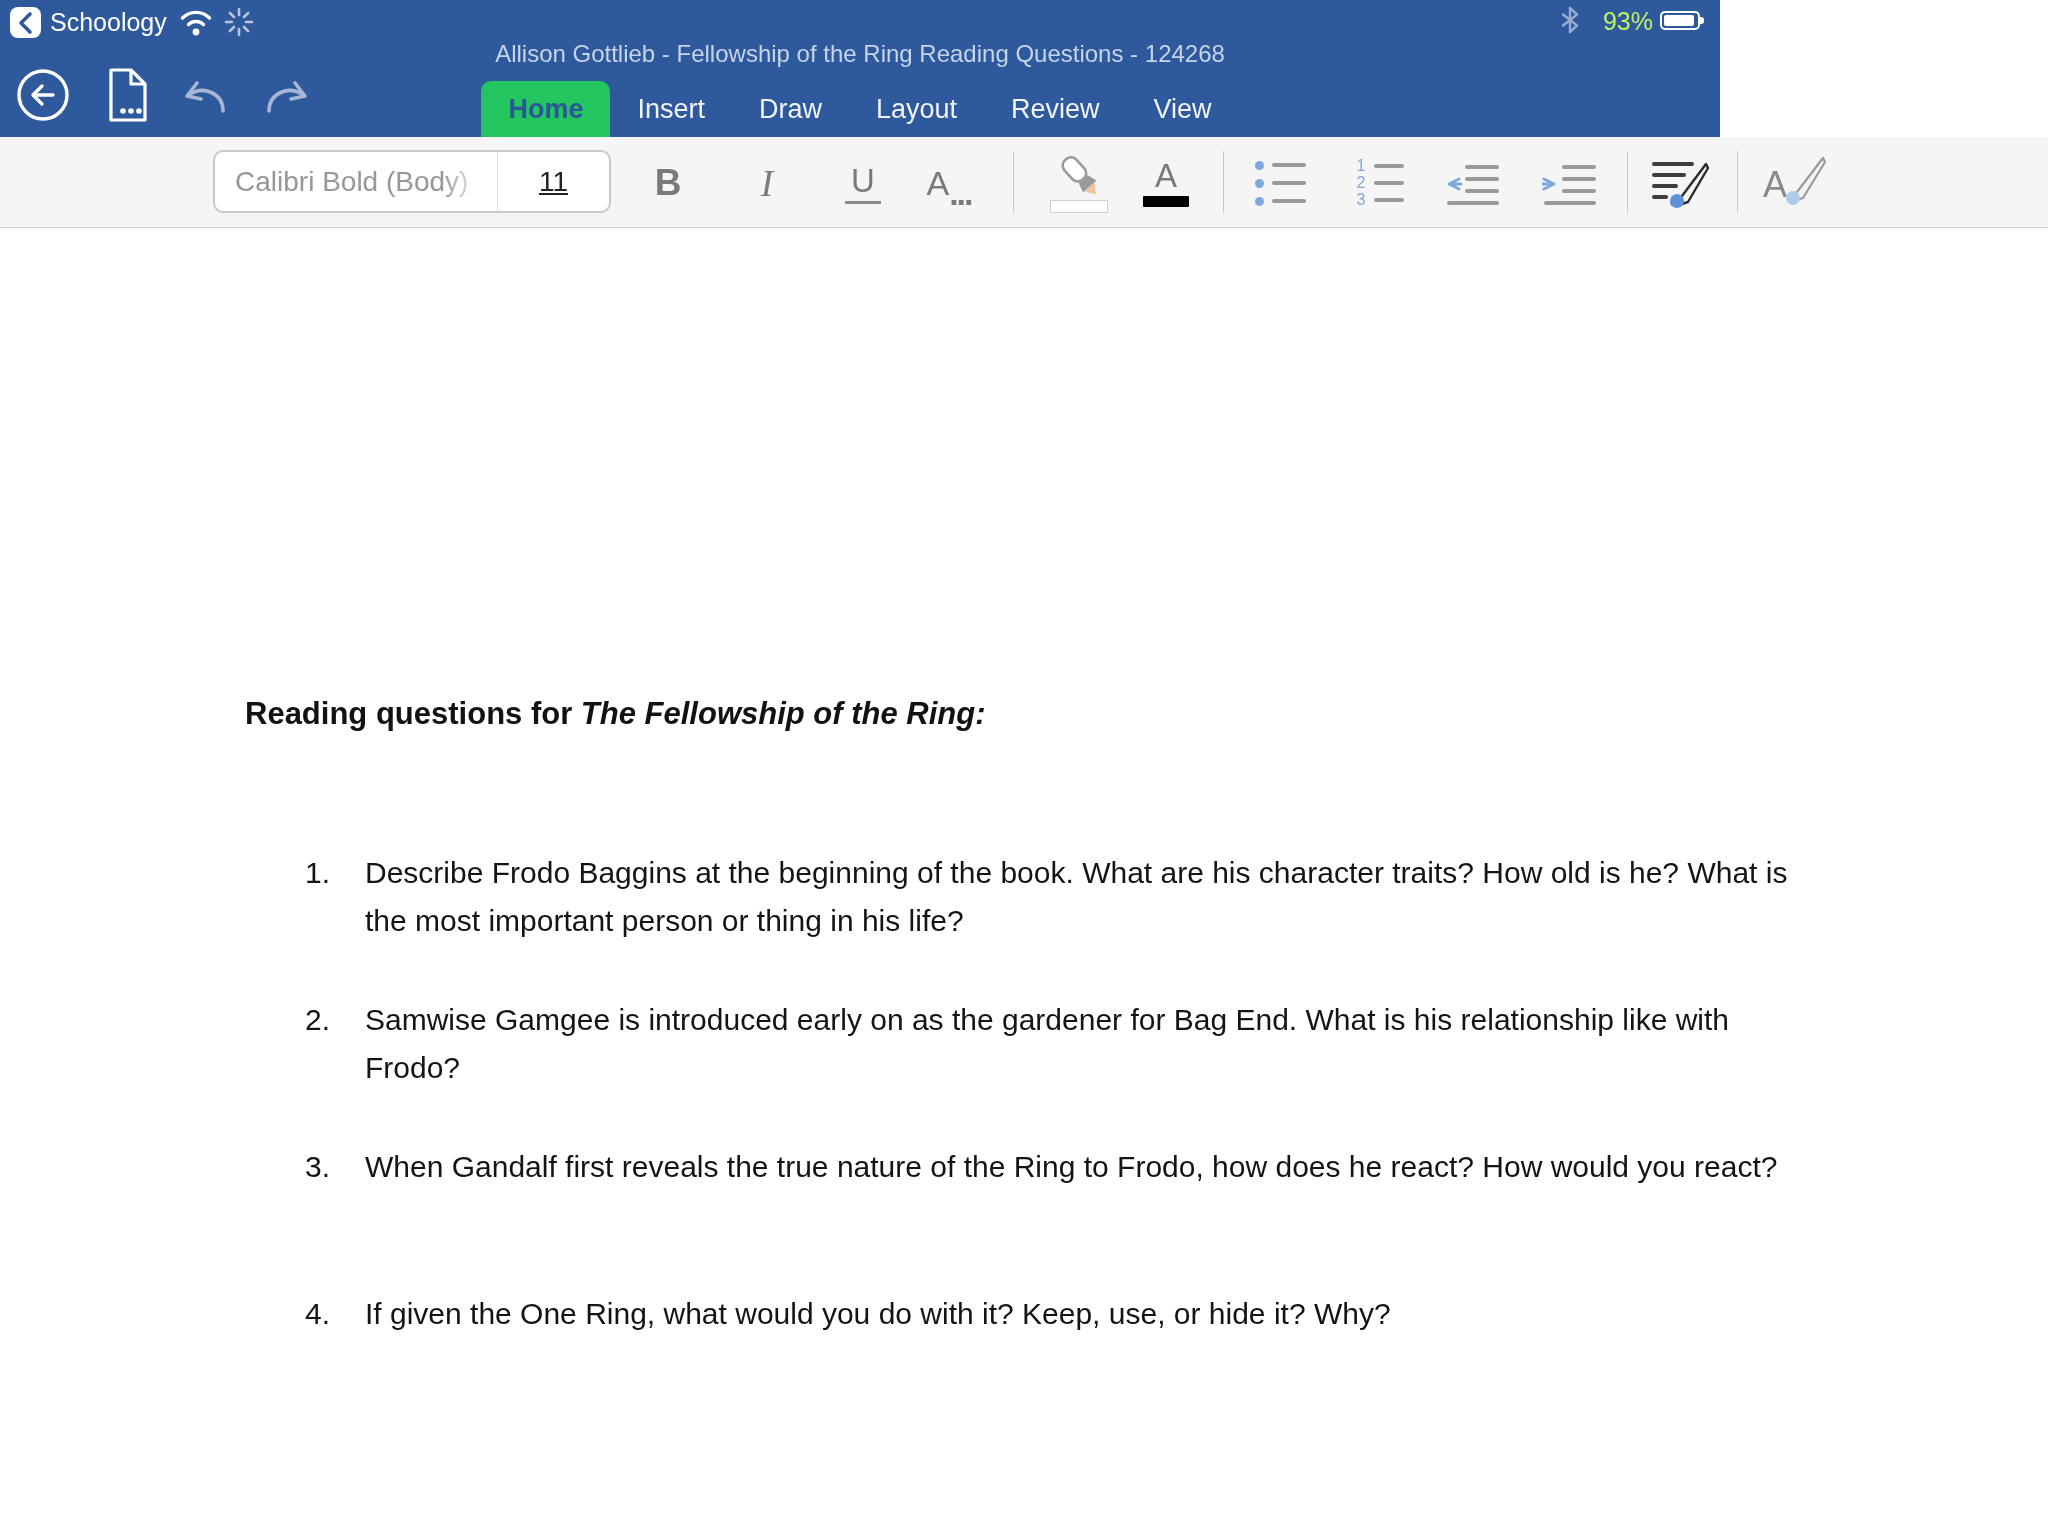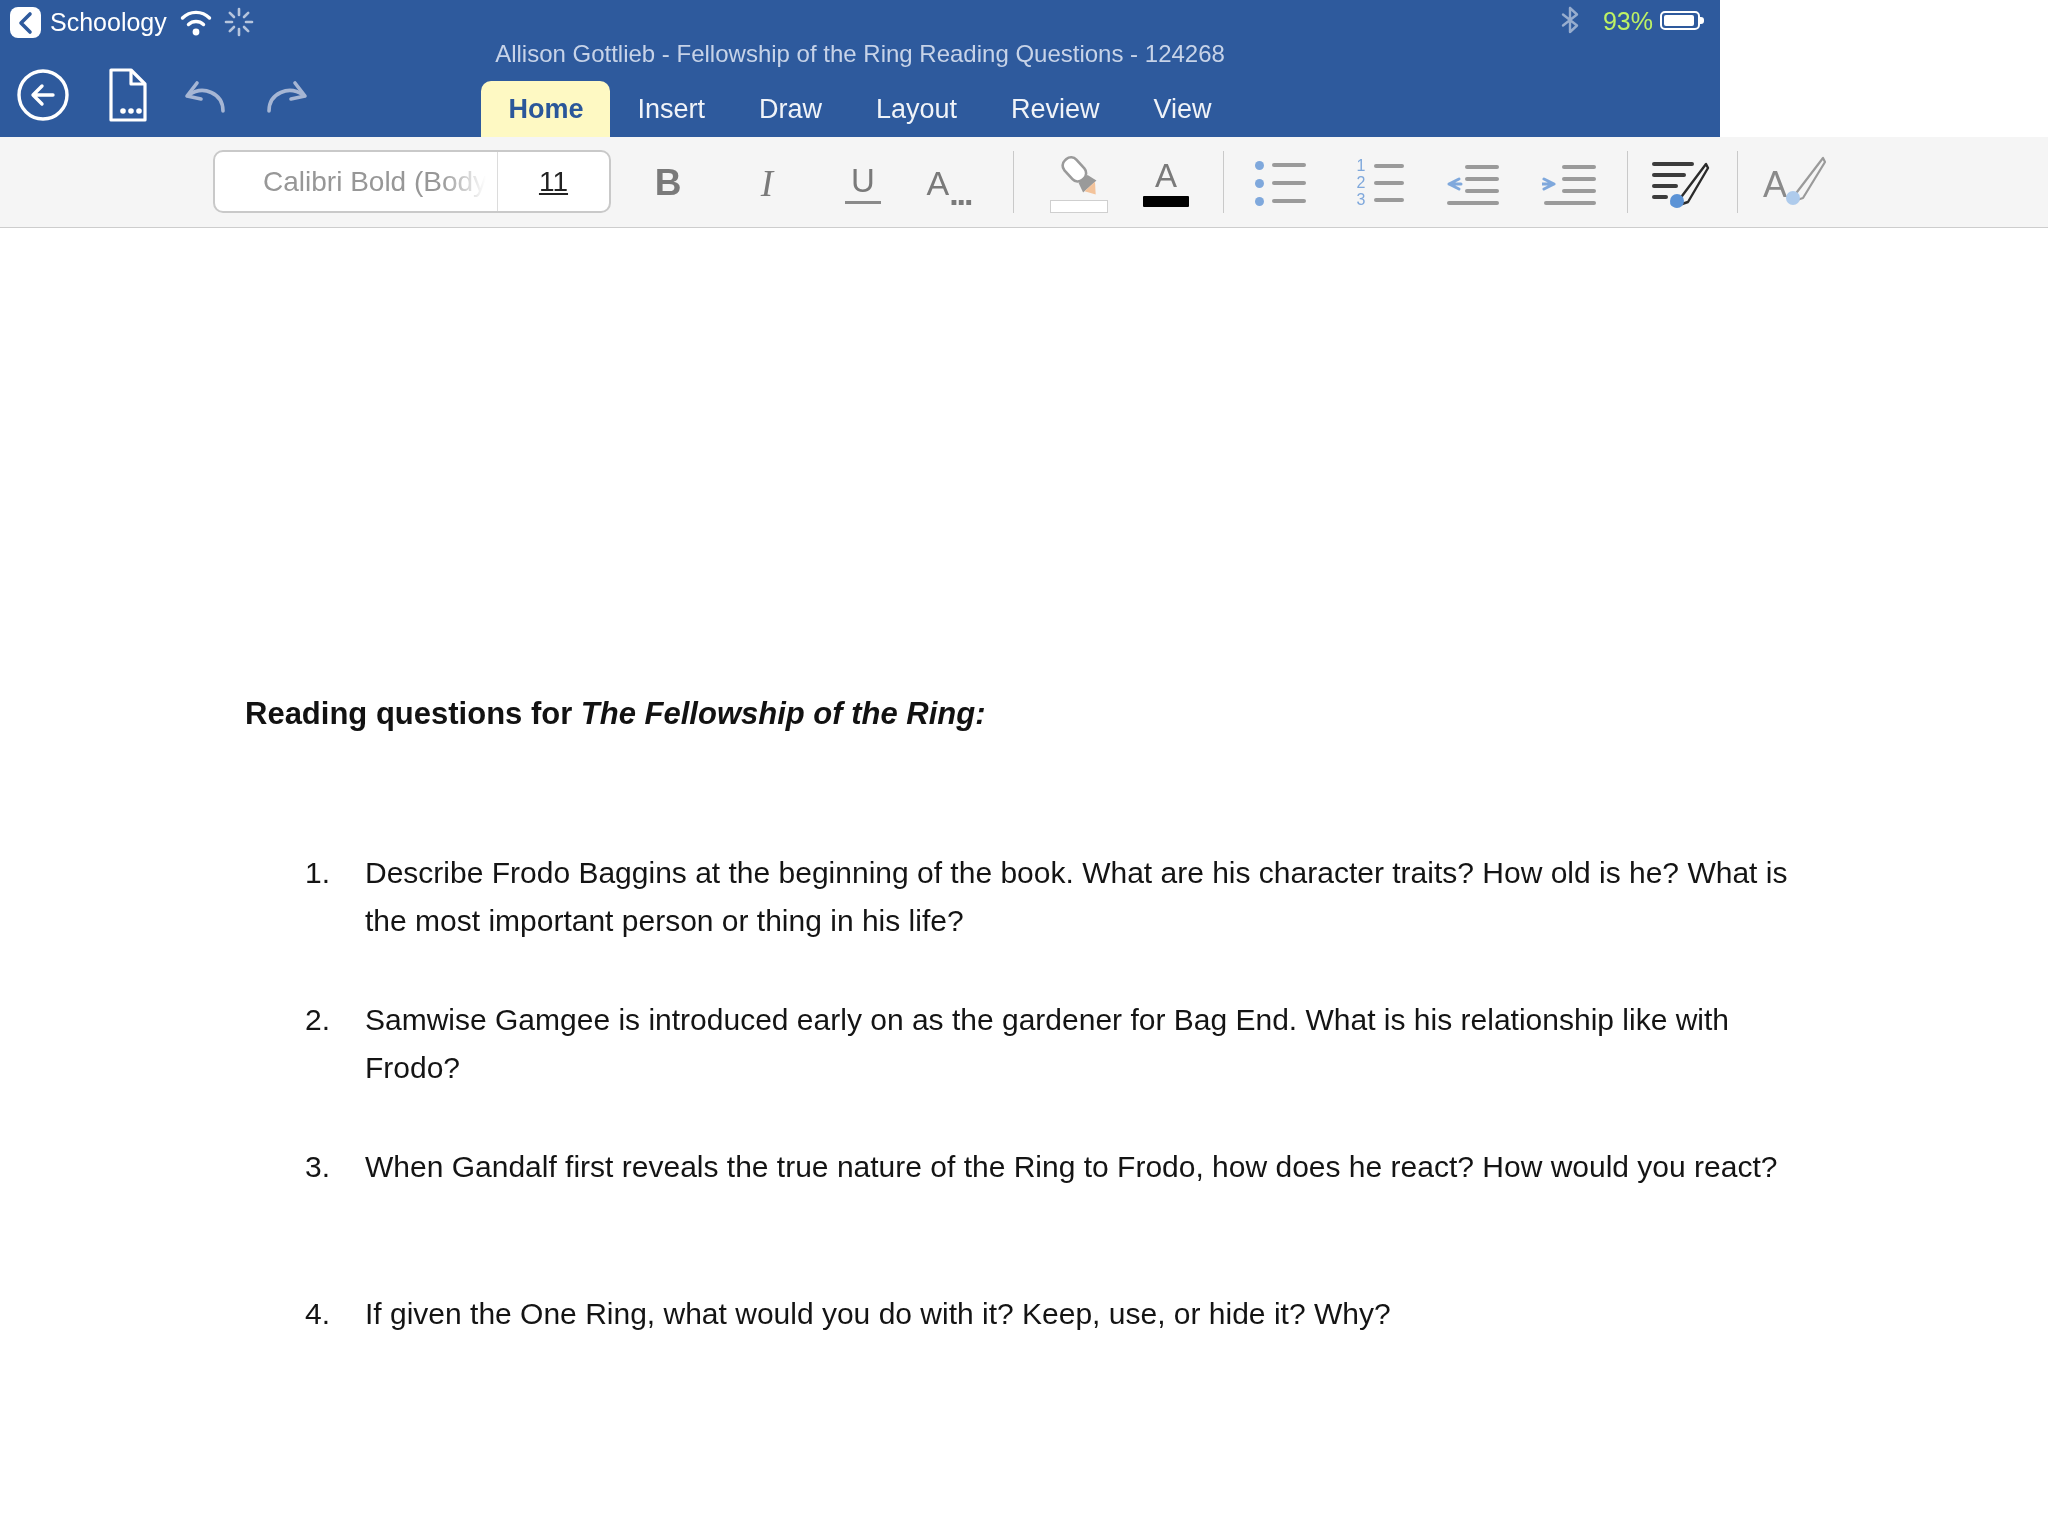--- a/index.html
+++ b/index.html
@@ -35,26 +35,26 @@
   .ic-redo { left:258px; top:70px; width:56px; height:52px; }
   
   .ic-bulb { left:1818px; top:66px; width:54px; height:58px; }
   .ic-search { left:1894px; top:66px; width:56px; height:58px; }
   .ic-people { left:1966px; top:62px; width:66px; height:62px; }
   .people-badge { position:absolute; top:-2px; right:2px; color:#ffffff; font-size:22px; }
 
   
   .tabs { position:absolute; left:0; right:0; bottom:0; display:flex; justify-content:center; align-items:flex-end; }
   .tab { height:56px; line-height:56px; padding:0 27px; font-size:27px; color:rgba(255,255,255,0.93); cursor:default; }
-  .tab.active { background:#fef9c3; color:#2b579a; font-weight:bold; border-radius:10px 10px 0 0; }
+  .tab.active { background:#22c55e; color:#2b579a; font-weight:bold; border-radius:10px 10px 0 0; }
 
   
   .ribbon { position:absolute; top:137px; left:0; width:2048px; height:91px; background:#f5f5f5; border-bottom:1px solid #cdcdcd; }
   .font-box { position:absolute; left:213px; top:13px; width:398px; height:63px; background:#ffffff; border:2px solid #c9c9c9; border-radius:10px; display:flex; overflow:hidden; }
-  .font-name { flex:1; position:relative; padding-left:20px; font-size:28px; color:#979797; line-height:59px; white-space:nowrap; overflow:hidden;margin-left:28px; }
+  .font-name { flex:1; position:relative; padding-left:20px; font-size:28px; color:#979797; line-height:59px; white-space:nowrap; overflow:hidden; }
   .font-name::after { content:""; position:absolute; right:0; top:0; width:56px; height:100%; background:linear-gradient(to right, rgba(255,255,255,0), #ffffff 80%); }
   .font-size-box { width:112px; border-left:1px solid #dcdcdc; text-align:center; font-size:28px; color:#222222; line-height:59px;text-decoration:underline; }
 
   .rbtn { position:absolute; top:8px; width:66px; height:76px; display:flex; flex-direction:column; align-items:center; justify-content:center; cursor:default; }
   .glyph { color:#7a7a7a; }
   .g-bold { font-size:37px; font-weight:bold; }
   .g-italic { font-family:"Liberation Serif","DejaVu Serif",serif; font-style:italic; font-size:37px; }
   .g-underline { font-size:33px; border-bottom:3px solid #8a8a8a; padding:0 6px 1px 6px; }
   .g-fmt { font-size:34px; display:flex; align-items:flex-end; }
   .g-fmt .dots { font-size:34px; font-weight:bold; letter-spacing:-2px; line-height:20px; }

